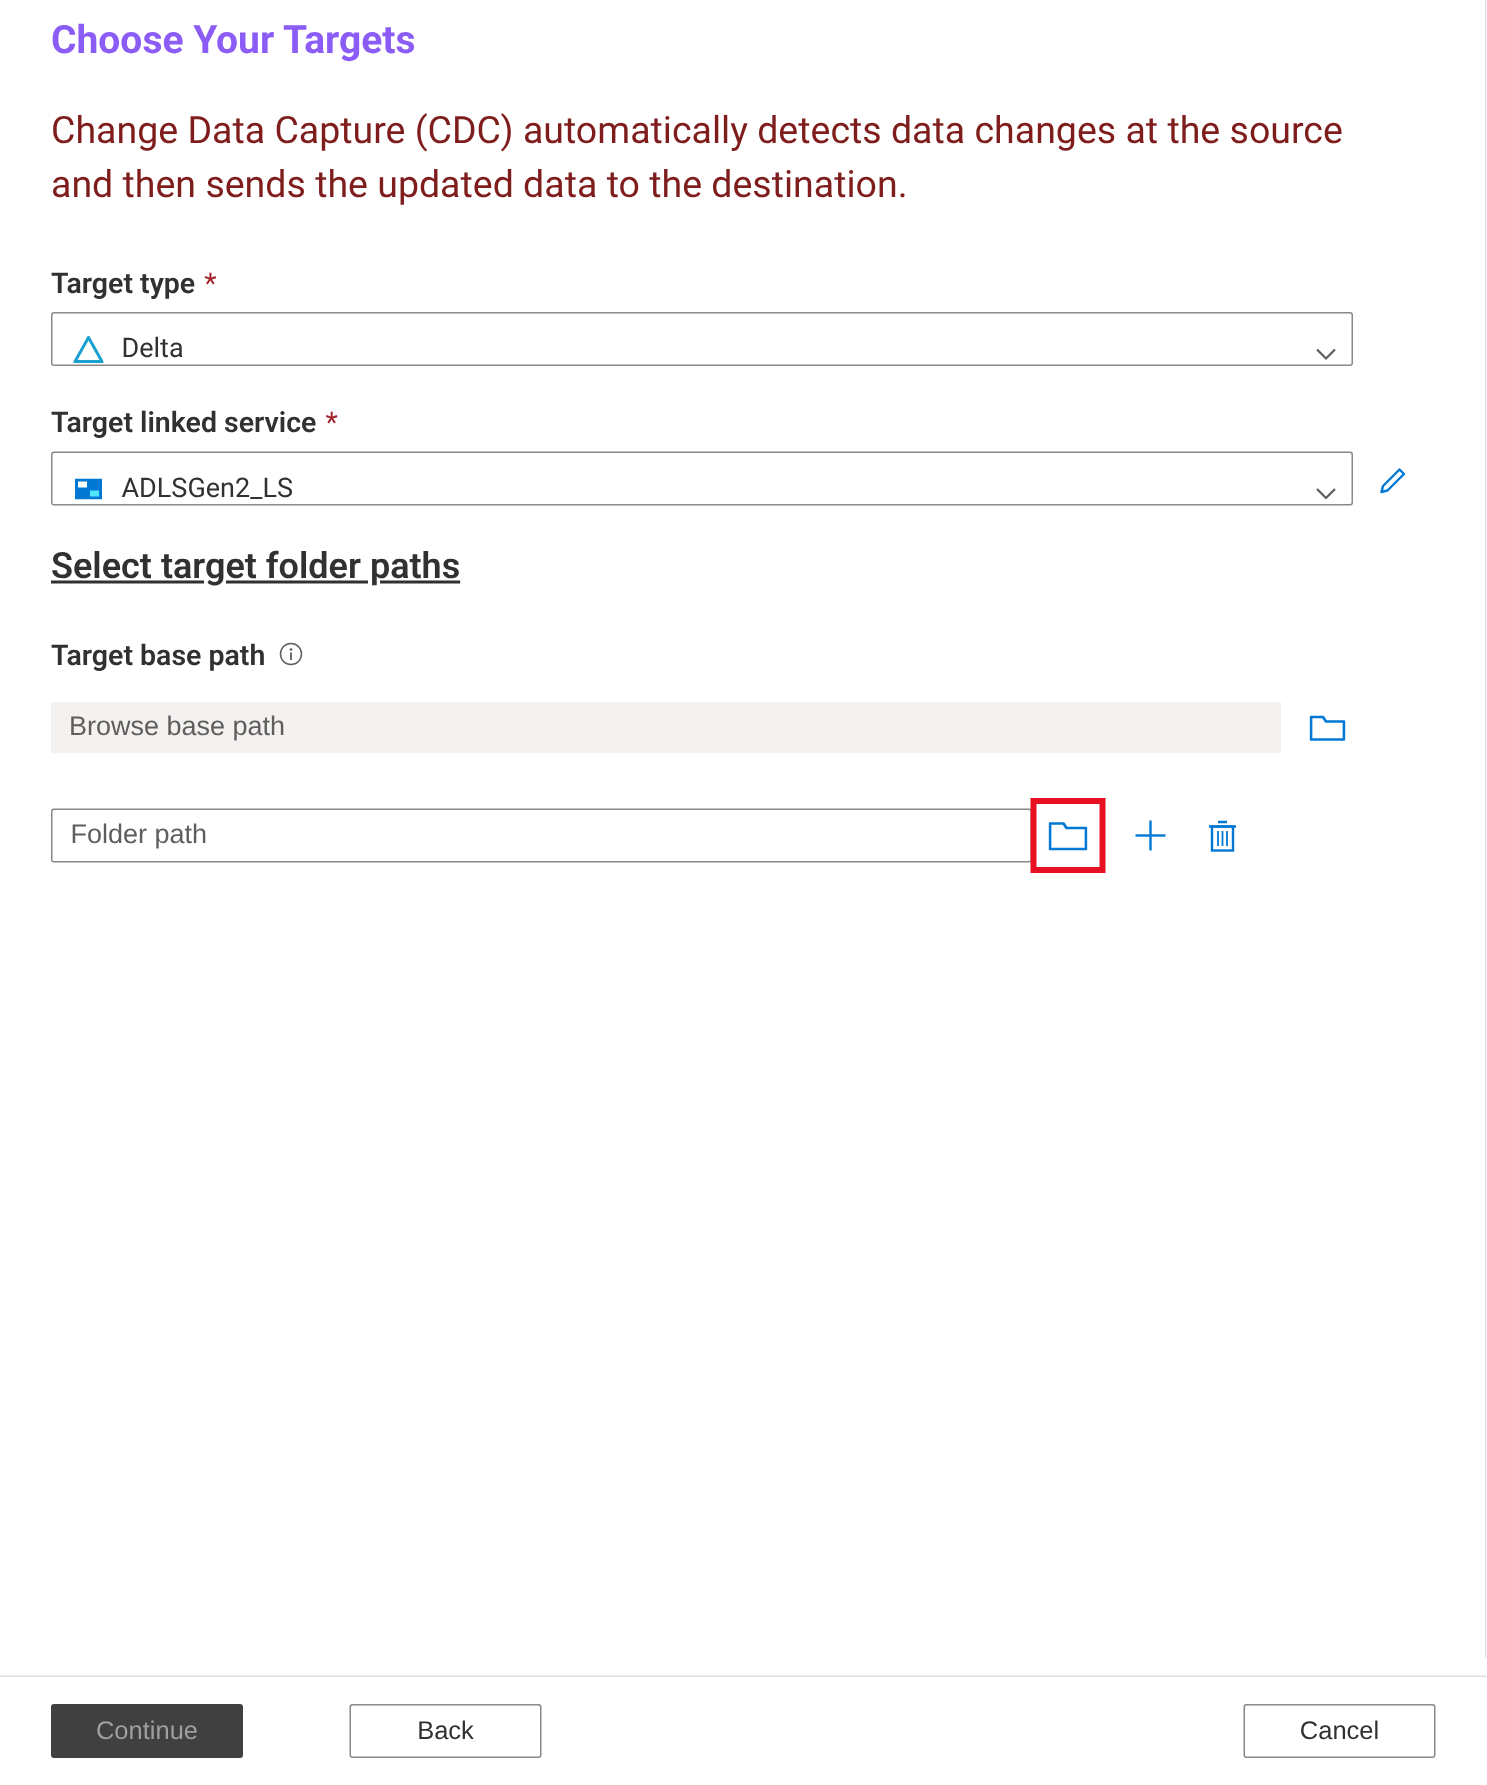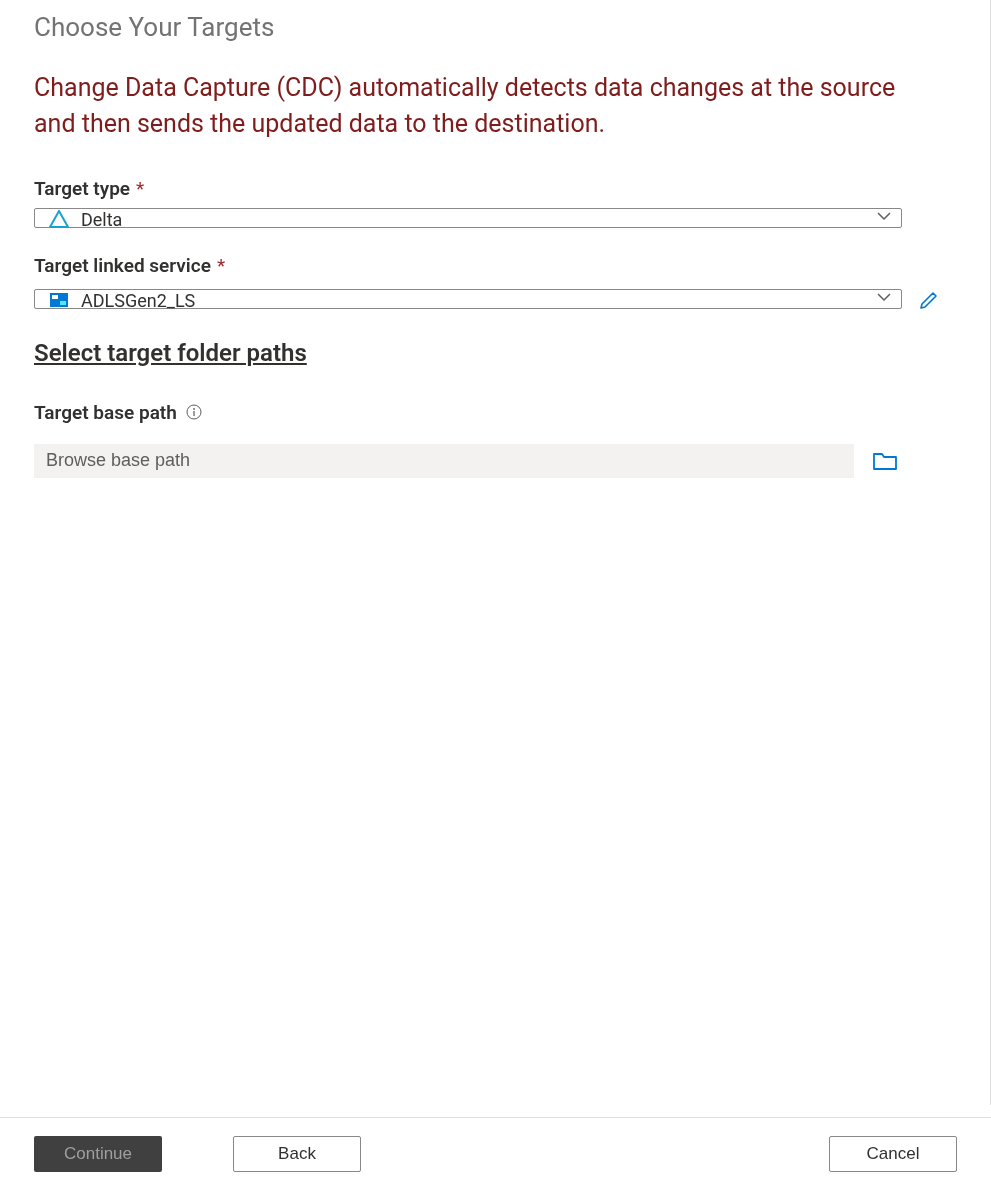--- a/index.html
+++ b/index.html
@@ -12,23 +12,23 @@
     height: 1190px;
     position: relative;
   }
   .panel {
     padding: 12px 34px 0 34px;
     height: 1105px;
     border-right: 1px solid #e1dfdd;
   }
   h1.page-title {
     font-size: 26px;
-    font-weight: 400;
+    font-weight: 700;
     margin: 0 0 28px 0;
-    color: #737373;
+    color: #8b5cf6;
   }
   p.page-desc {
     font-size: 25px;
     line-height: 1.45;
     margin: 0 0 34px 0;
     color: #7f1d1d;
     max-width: 880px;
   }
   .field-block { margin-bottom: 26px; }
   .field-label {
@@ -39,25 +39,25 @@
     align-items: center;
   }
   .req-star { color: #a4262c; margin-left: 6px; font-weight: 400; }
   .select-row {
     display: flex;
     align-items: center;
     gap: 14px;
   }
   .select-box {
     flex: 0 0 868px;
-    height: 20px;
+    height: 36px;
     border: 1px solid #8a8886;
     border-radius: 2px;
     display: flex;
-    align-items: flex-start;
+    align-items: flex-end;
     padding: 0 10px 0 14px;
     cursor: pointer;
     background: #ffffff;
     position: relative;
   }
   .select-box .sel-icon {
     width: 20px; height: 20px; margin-right: 12px;
     display: flex; align-items: center; justify-content: center;
   }
   .select-box .sel-text {
@@ -260,20 +260,46 @@
     <div class="base-path-row">
       <input class="base-path-input" type="text" placeholder="Browse base path" style="">
       <div class="folder-btn">
         <svg width="24" height="20" viewBox="0 0 24 20">
           <path d="M1 3 L9 3 L11 6 L23 6 L23 18 L1 18 Z" fill="none" stroke="#0078d4" stroke-width="1.8" stroke-linejoin="round"></path>
         </svg>
       </div>
     </div>
   </div>
 
+  <div class="folder-path-row">
+    <input class="folder-path-input" type="text" placeholder="Folder path" style="">
+    <div class="hl-browse-wrap">
+      <div class="icon-btn">
+        <svg width="26" height="22" viewBox="0 0 26 22">
+          <path d="M1 3 L10 3 L12 6 L25 6 L25 20 L1 20 Z" fill="none" stroke="#0078d4" stroke-width="1.8" stroke-linejoin="round"></path>
+        </svg>
+      </div>
+    </div>
+    <div class="icon-btn plus">
+      <svg width="22" height="22" viewBox="0 0 22 22">
+        <line x1="11" y1="1" x2="11" y2="21" stroke="#0078d4" stroke-width="1.6"></line>
+        <line x1="1" y1="11" x2="21" y2="11" stroke="#0078d4" stroke-width="1.6"></line>
+      </svg>
+    </div>
+    <div class="icon-btn trash">
+      <svg width="20" height="24" viewBox="0 0 20 24">
+        <rect x="3" y="6" width="14" height="16" fill="none" stroke="#0078d4" stroke-width="1.6"></rect>
+        <line x1="1" y1="6" x2="19" y2="6" stroke="#0078d4" stroke-width="1.6"></line>
+        <line x1="7" y1="3" x2="13" y2="3" stroke="#0078d4" stroke-width="1.6"></line>
+        <line x1="7" y1="9" x2="7" y2="19" stroke="#0078d4" stroke-width="1.2"></line>
+        <line x1="10" y1="9" x2="10" y2="19" stroke="#0078d4" stroke-width="1.2"></line>
+        <line x1="13" y1="9" x2="13" y2="19" stroke="#0078d4" stroke-width="1.2"></line>
+      </svg>
+    </div>
+  </div>
 
 </div>
 
 <div class="footer">
   <button class="btn btn-continue" disabled="">Continue</button>
   <button class="btn btn-outline">Back</button>
   <div class="spacer"></div>
   <button class="btn btn-outline">Cancel</button>
 </div>
 

